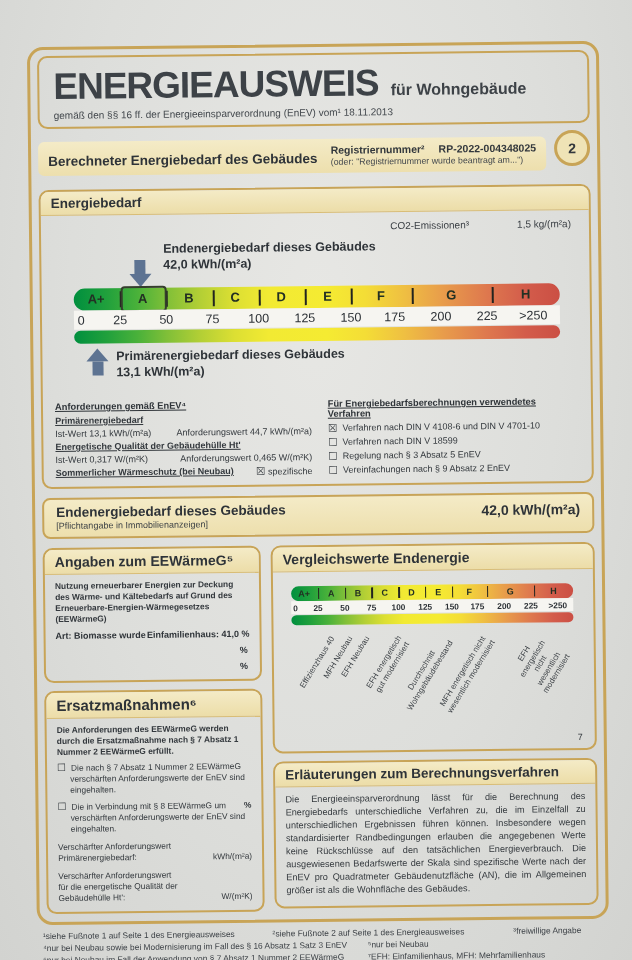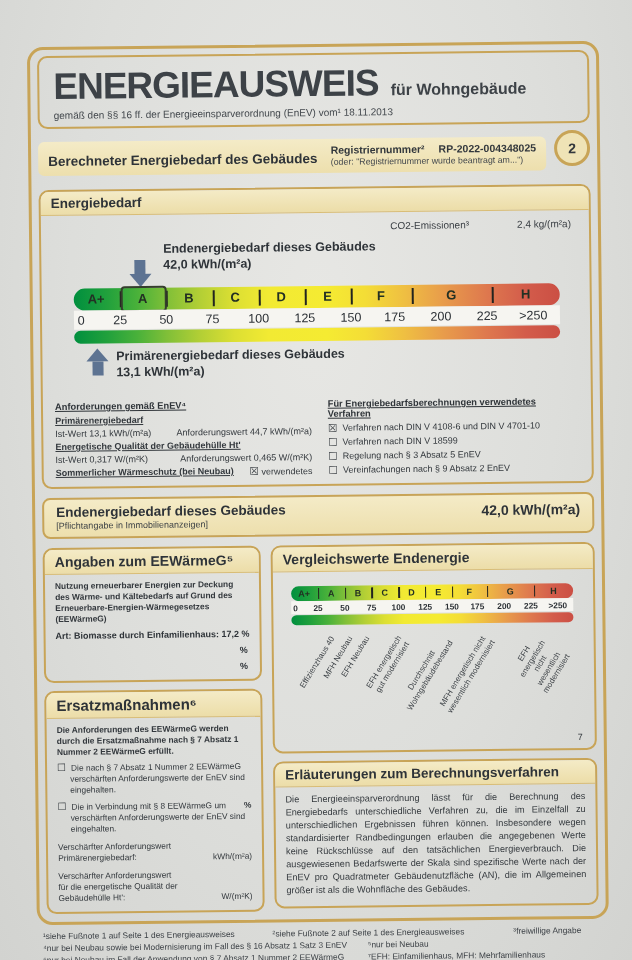--- a/index.html
+++ b/index.html
@@ -156,21 +156,21 @@
        </div>
      </div>
      <div class="page-circle">2</div>
    </div>
 
    <div class="box energie">
      <div class="box-head">Energiebedarf</div>
      <div class="box-body">
        <div class="co2-row">
          <span>CO2-Emissionen³</span>
-         <span>2,4 kg/(m²a)</span>
+         <span>1,5 kg/(m²a)</span>
        </div>
 
        <div class="scale-area">
          <div class="ind-row top">
            <div class="marker down" style="left:13.7%;">
              <i class="stem"></i>
                   <i class="head-d"></i>
            </div>
            <div class="ind-labels" style="margin-left:18.5%;">
              <div class="ind-t">Endenergiebedarf dieses Gebäudes</div>
@@ -235,21 +235,21 @@
              <span>Ist-Wert  13,1 kWh/(m²a)</span>
              <span>Anforderungswert  44,7 kWh/(m²a)</span>
            </div>
            <div class="req-u">Energetische Qualität der Gebäudehülle Ht'</div>
            <div class="req-row">
              <span>Ist-Wert  0,317 W/(m²K)</span>
              <span>Anforderungswert  0,465 W/(m²K)</span>
            </div>
            <div class="req-row">
              <span class="req-u-inline">Sommerlicher Wärmeschutz (bei Neubau)</span>
-             <span><span class="chk-box">☒</span> <span>verwendetes</span></span>
+             <span><span class="chk-box">☒</span> <span>spezifische</span></span>
            </div>
          </div>
          <div class="req-right">
            <div class="req-h">Für Energiebedarfsberechnungen verwendetes Verfahren</div>
            <div class="chk">
              <span class="chk-box">☒</span>
              <span>Verfahren nach DIN V 4108-6 und DIN V 4701-10</span>
            </div>
            <div class="chk">
              <span class="chk-box">☐</span>
@@ -277,22 +277,22 @@
    </div>
 
    <div class="grid">
      <div class="col-left">
 
        <div class="box eew">
          <div class="box-head">Angaben zum EEWärmeG⁵</div>
          <div class="box-body">
            <div class="eew-intro">Nutzung erneuerbarer Energien zur Deckung des Wärme- und Kältebedarfs auf Grund des Erneuerbare-Energien-Wärmegesetzes (EEWärmeG)</div>
            <div class="eew-row">
-             <span><span>Art:</span> <span>Biomasse durch</span></span>
-             <span><span>Einfamilienhaus:</span> <span>17,2 %</span></span>
+             <span><span>Art:</span> <span>Biomasse wurde</span></span>
+             <span><span>Einfamilienhaus:</span> <span>41,0 %</span></span>
            </div>
            <div class="eew-unit">%</div>
            <div class="eew-unit">%</div>
          </div>
        </div>
 
        <div class="box ersatz">
          <div class="box-head">Ersatzmaßnahmen⁶</div>
          <div class="box-body">
            <div class="ers-intro">Die Anforderungen des EEWärmeG werden durch die Ersatzmaßnahme nach § 7 Absatz 1 Nummer 2 EEWärmeG erfüllt.</div>

